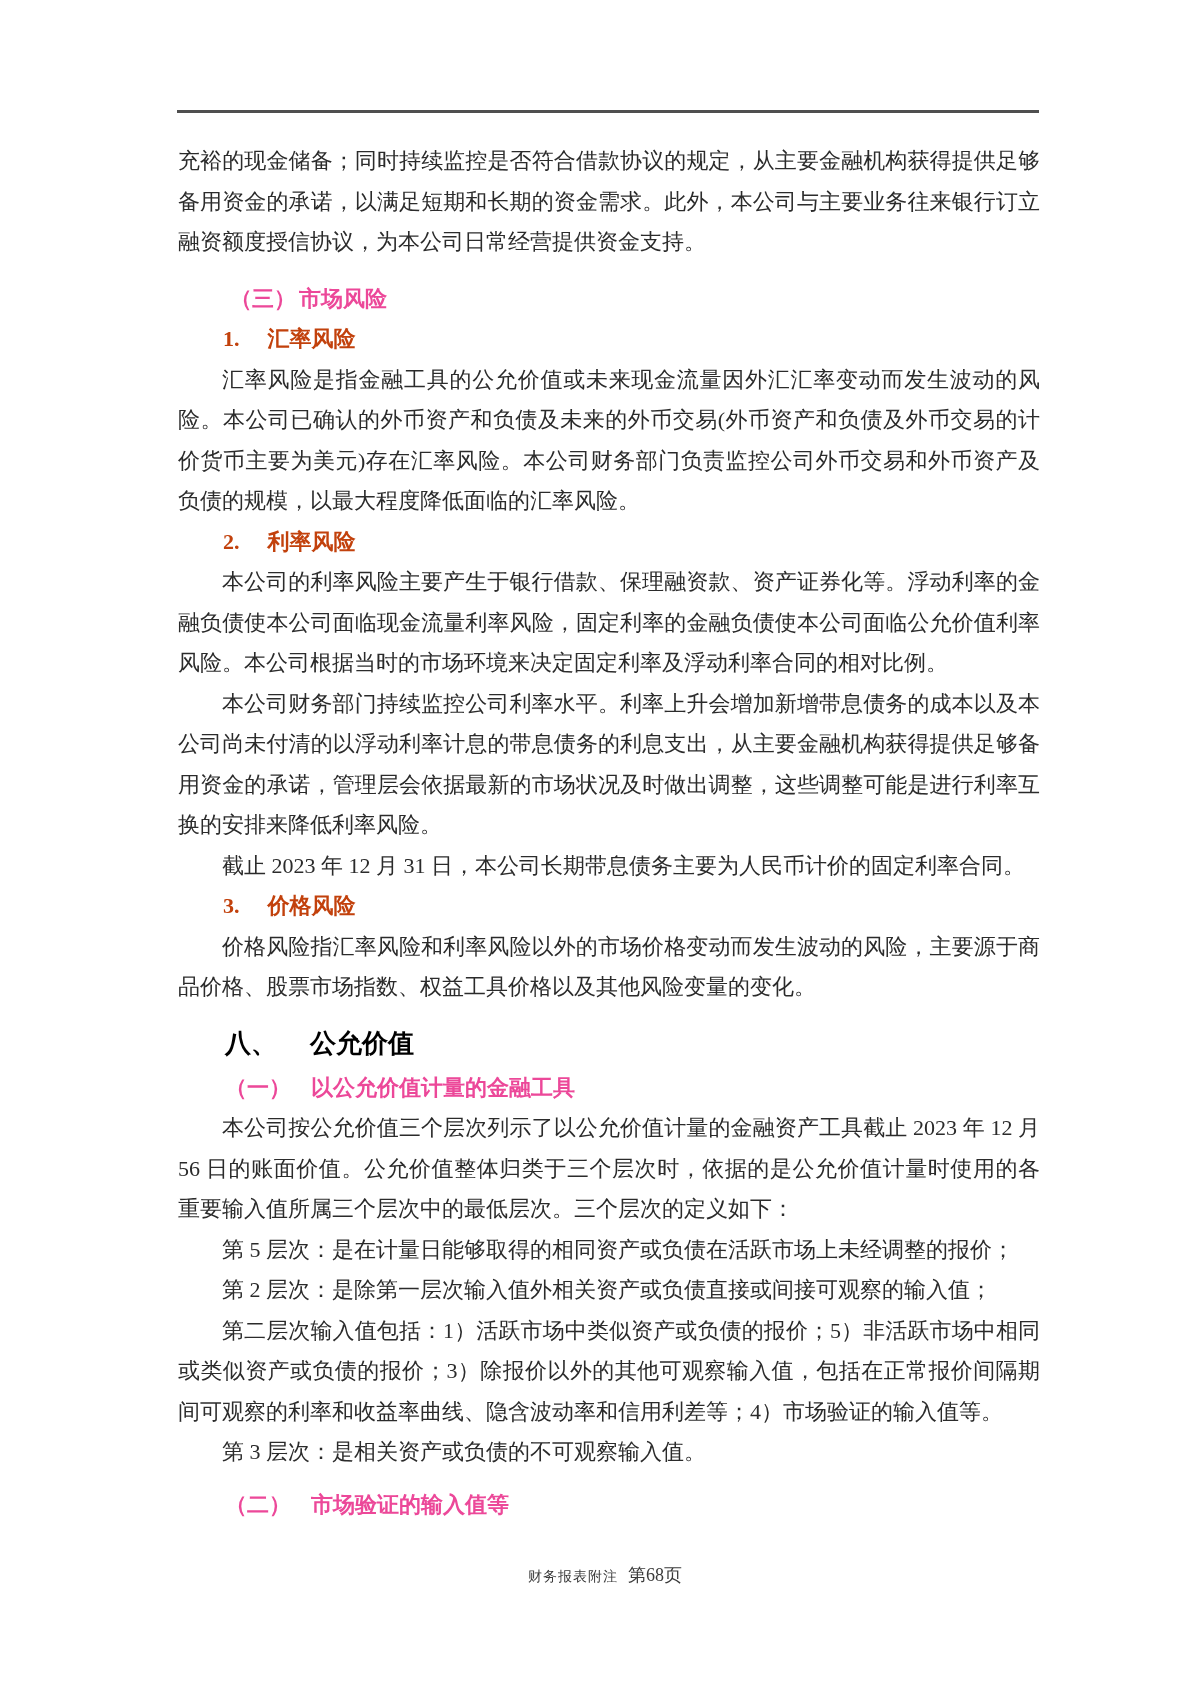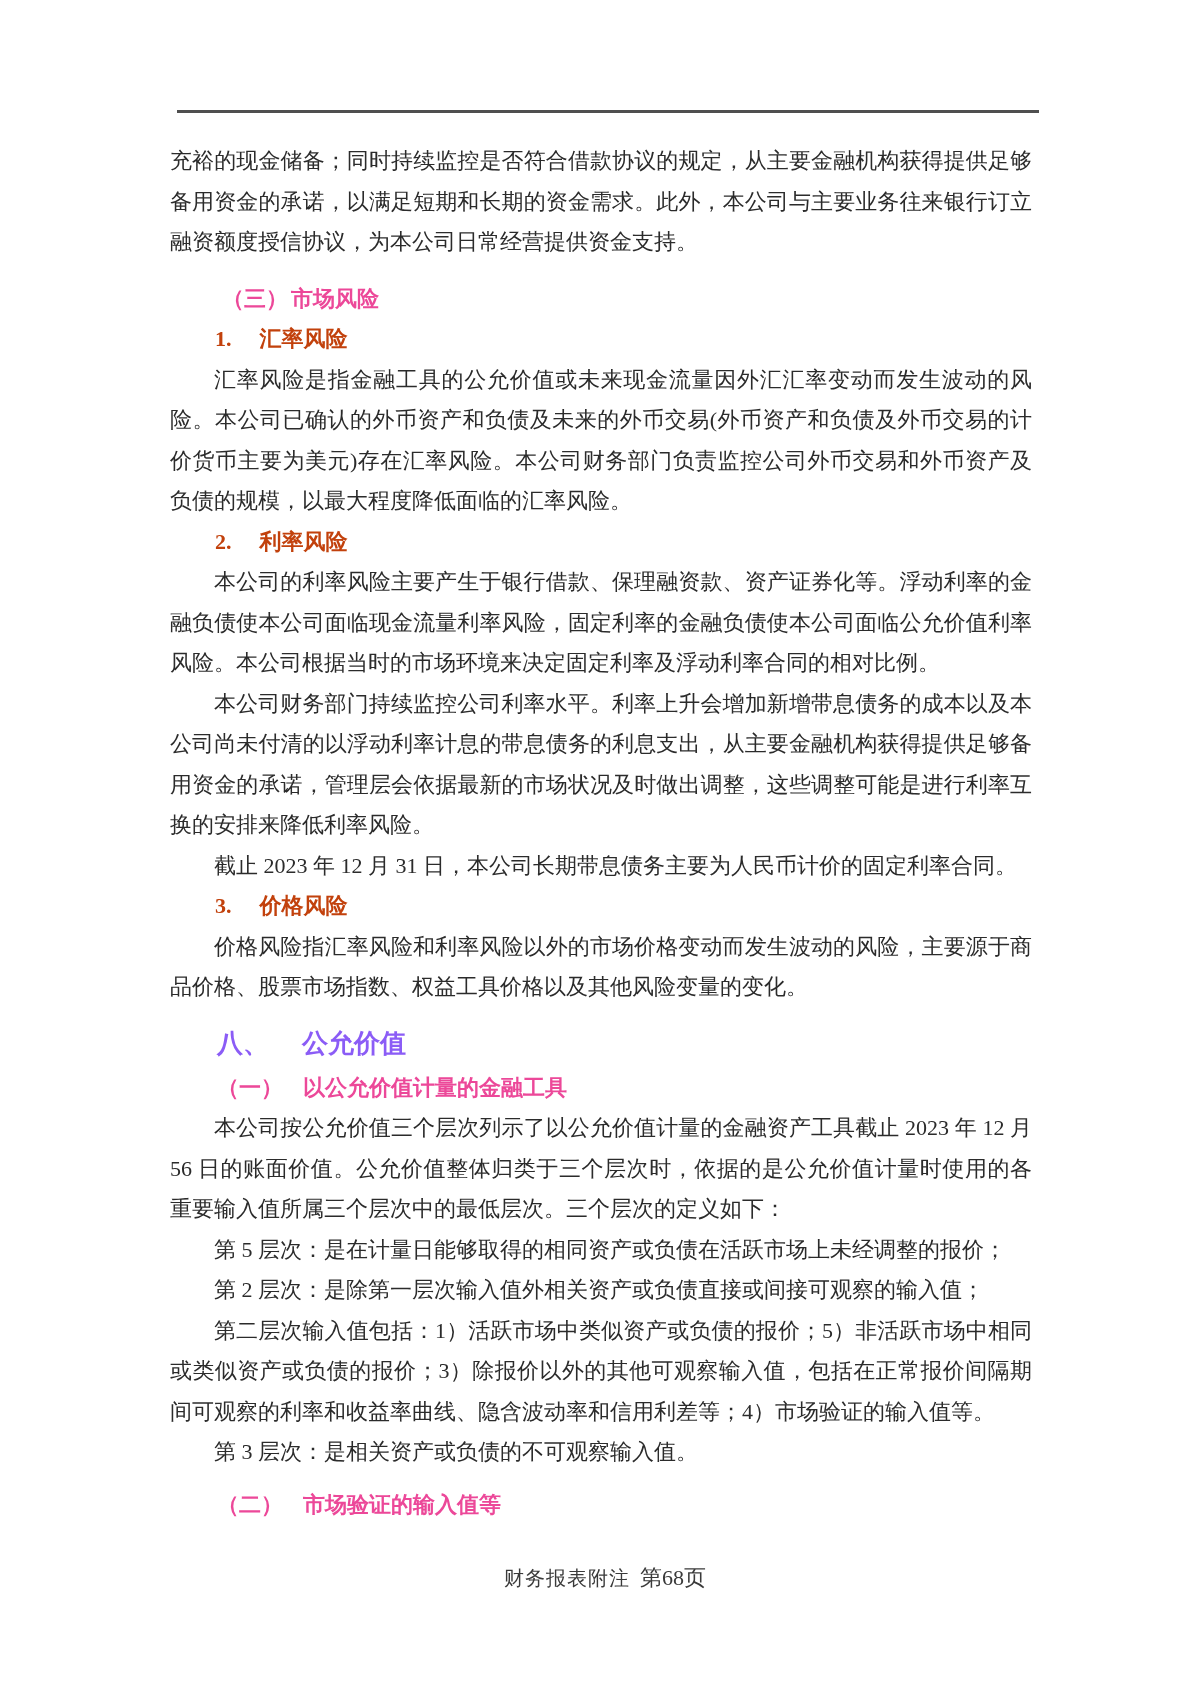--- a/index.html
+++ b/index.html
@@ -19,42 +19,42 @@
   .header-rule {
     position: absolute;
     left: 177px;
     top: 110px;
     width: 862px;
     height: 3px;
     background: #4f4f4f;
   }
   .content {
     position: absolute;
-    left: 170px;
+    left: 178px;
     top: 141px;
     width: 862px;
   }
   .blk {
     font-size: 22px;
     line-height: 40.5px;
     text-align: justify;
     margin: 0;
     word-break: break-all;
   }
   
   .p { text-indent: 2em; }
   
   .p.first { text-indent: 0; }
   
   .h1 {
     font-weight: 700;
     font-size: 26px;
     line-height: 48px;
     padding-left: 47px;
-    color: #8b5cf6;
+    color: #000000;
     text-align: left;
   }
   .h1 .num { margin-right: 33px; }
   
   .h2 {
     font-weight: 700;
     padding-left: 47px;
     color: #ec4899;
     text-align: left;
   }
@@ -74,25 +74,25 @@
   .footer {
     position: absolute;
     left: 0;
     top: 1563px;
     width: 1210px;
     text-align: center;
     color: #3a3a3a;
     white-space: nowrap;
   }
   .footer-title {
-    font-size: 20px;
+    font-size: 14px;
     letter-spacing: 1px;
   }
   .footer-page {
-    font-size: 22px;
+    font-size: 18px;
     margin-left: 10px;
   }
 </style>
 </head>
 <body>
 
 <div class="page">
   <div class="header-rule"></div>
   <div class="content" id="content">
       <div class="blk p first">充裕的现金储备；同时持续监控是否符合借款协议的规定，从主要金融机构获得提供足够备用资金的承诺，以满足短期和长期的资金需求。此外，本公司与主要业务往来银行订立融资额度授信协议，为本公司日常经营提供资金支持。</div>

